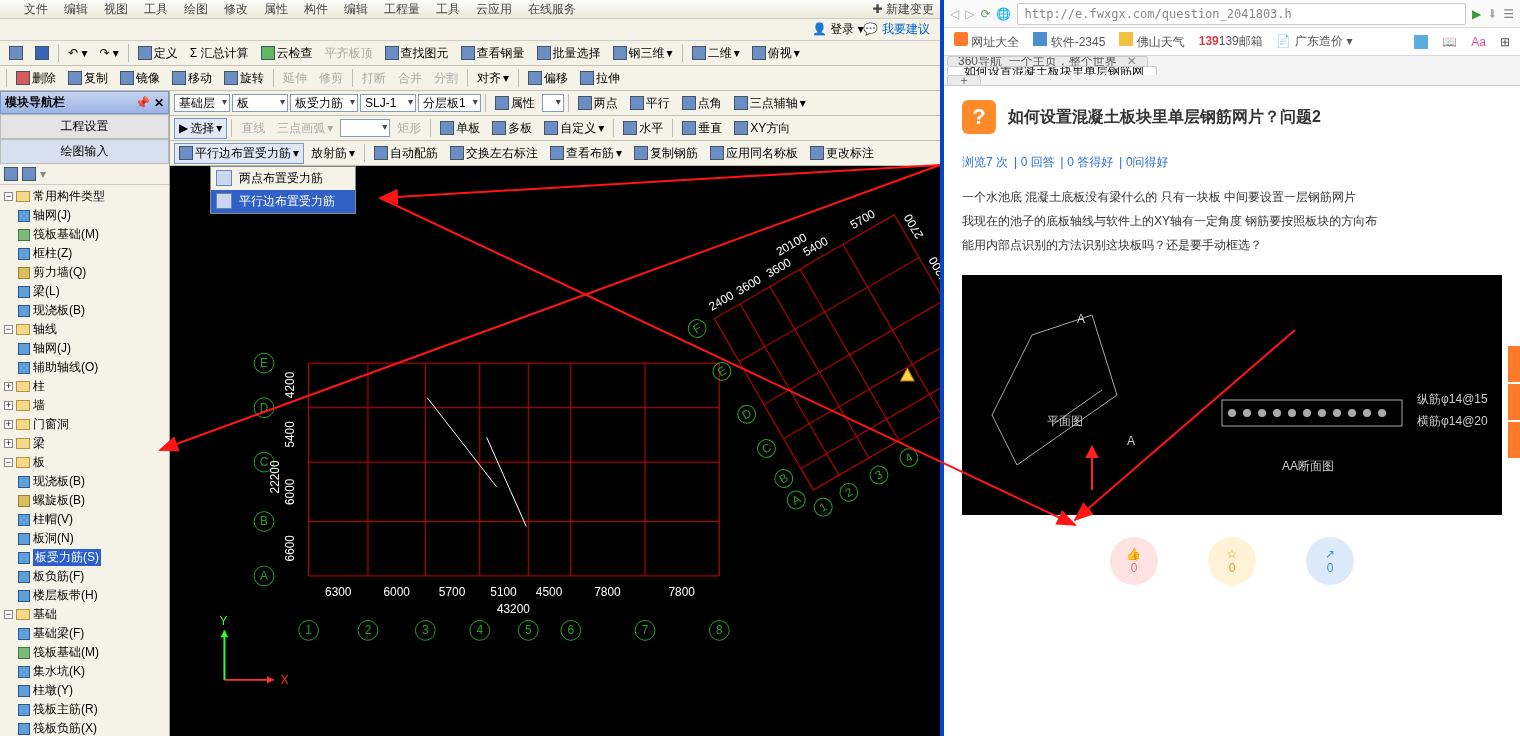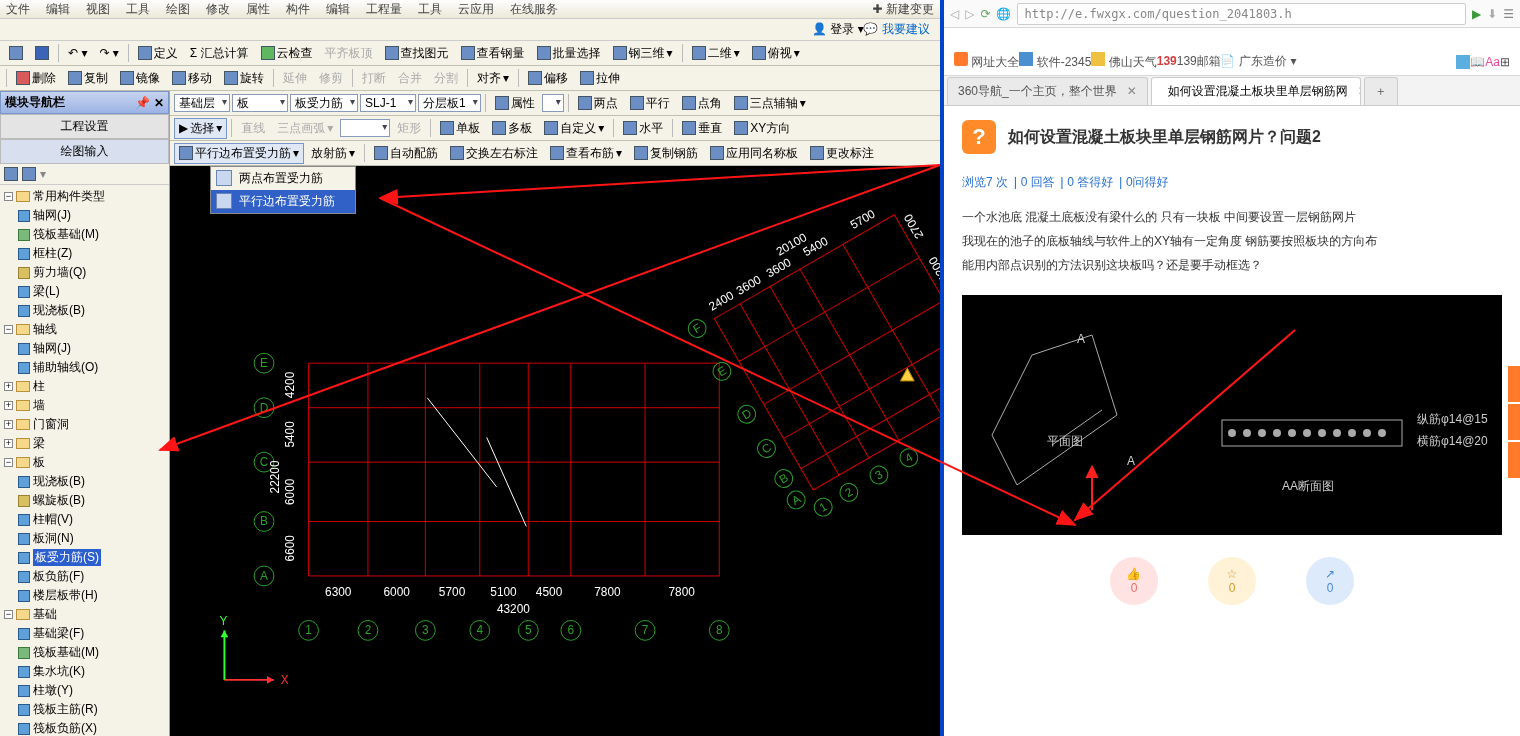--- a/index.html
+++ b/index.html
@@ -1,20 +1,20 @@
 <!DOCTYPE html>
 <html><head>
 <meta charset="utf-8">
 <style>
 * { margin: 0; padding: 0; box-sizing: border-box; font-family: "Microsoft YaHei", SimSun, sans-serif; font-size: 12px; }
 body { width: 1520px; height: 736px; display: flex; background: #fff; overflow: hidden; }
 
 
 #left-app { width: 948px; height: 100%; display: flex; flex-direction: column; border-right: 4px solid #0044cc; }
-.menubar { height: 19px; background: linear-gradient(#fdfdfd,#ece9d8); display: flex; align-items: center; padding: 0 6px; gap: 16px; color: #444; border-bottom: 1px solid #ccc; }
+.menubar { height: 19px; background: linear-gradient(#fdfdfd,#ece9d8); display: flex; align-items: center; padding: 0 24px; gap: 16px; color: #444; border-bottom: 1px solid #ccc; }
 .menubar span { overflow: hidden; }
 .line2 { display:flex; align-items:center; justify-content:flex-end; gap:0; padding:2px 10px; border-bottom:1px solid #ccc; background:#f5f3e8; }
 .line2 a { color:#0066cc; text-decoration:none; }
 .tb { display:flex; align-items:center; gap:2px; padding:1px 4px; border-bottom:1px solid #c0c0b0; background:#f5f3e8; height:25px; }
 .tb .btn { display:flex; align-items:center; gap:2px; padding:1px 4px; border:1px solid transparent; cursor:pointer; white-space:nowrap; }
 .sep { width:1px; height:18px; background:#bbb; margin:0 2px; }
 .ico { width:14px; height:14px; display:inline-block; background:#6b8ec4; border:1px solid #456; }
 
 
 .appbody { display:flex; flex:1; overflow:hidden; }
@@ -46,23 +46,23 @@
 
 .inner-tb-wrap { position:absolute; left:0; top:0; right:0; background:#f5f3e8; z-index:10; }
 .select-row, .extra-row { display:flex; align-items:center; gap:2px; padding:1px 4px; border-bottom:1px solid #c0c0b0; height:25px; }
 .combo { height:18px; border:1px solid #8a9abc; background:#fff; padding:0 14px 0 4px; position:relative; display:inline-flex; align-items:center; min-width:56px; }
 .combo::after { content:"▾"; position:absolute; right:2px; top:1px; color:#445; font-size:10px; }
 
 
 #right-app { flex:1; display:flex; flex-direction:column; background:#fff; }
 .addr { height:28px; display:flex; align-items:center; gap:6px; padding:0 6px; border-bottom:1px solid #d8d8d8; background:#fafafa; }
 .addr .urlbox { flex:1; border:1px solid #ccc; padding:3px 6px; color:#888; border-radius:2px; font-family:Consolas,monospace; font-size:12px; background:#fff; overflow:hidden; white-space:nowrap; }
-.fav { height:28px; display:flex; align-items:center; padding:0 10px; border-bottom:1px solid #d8d8d8; color:#555;margin-top:20px; }
+.fav { height:28px; display:flex; align-items:center; gap:14px; padding:0 10px; border-bottom:1px solid #d8d8d8; color:#555; }
 .fav .favico { width:14px; height:14px; display:inline-block; }
-.tabs { height:30px; display:flex; align-items:center; background:#f3f3f3; border-bottom:1px solid #ccc; }
+.tabs { height:30px; display:flex; align-items:flex-start; background:#f3f3f3; border-bottom:1px solid #ccc;flex-direction:column; }
 .tab { height:28px; padding:0 10px; display:flex; align-items:center; gap:6px; border:1px solid #ccc; border-bottom:none; background:#fff; margin-left:3px; border-radius:3px 3px 0 0; max-width:210px; overflow:hidden; white-space:nowrap; cursor:pointer; }
 .tab.inactive { background:#eaeaea; color:#555; }
 .tab .x { color:#888; margin-left:4px; }
 .page { flex:1; padding:14px 18px 10px 18px; overflow:hidden; position:relative; }
 .qtitle { display:flex; align-items:center; gap:12px; margin-bottom:14px; }
 .qmark { width:34px; height:34px; border-radius:6px; background:#ff8a2a; color:#fff; display:flex; align-items:center; justify-content:center; font-size:22px; font-weight:bold; }
 .qtitle h2 { font-size:16px; color:#333; }
 .qmeta { color:#2a72d4; padding:6px 0 14px 0; font-size:13px; }
 .qmeta span { margin-right:2px; }
 .qbody { font-size:14px; color:#333; line-height:2; }

